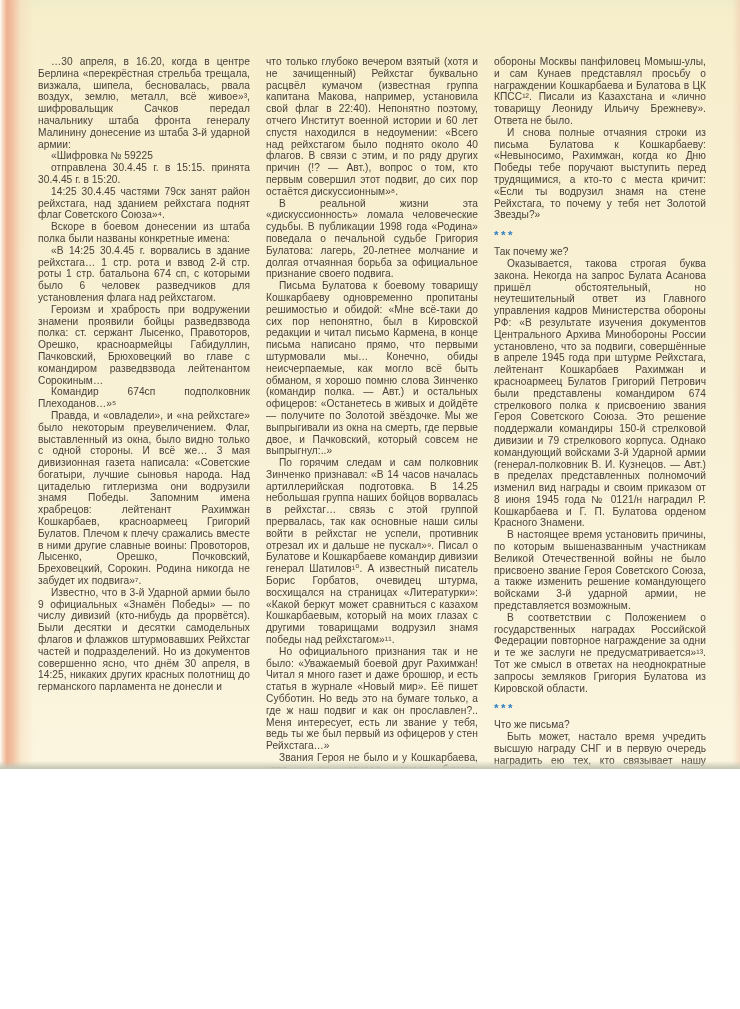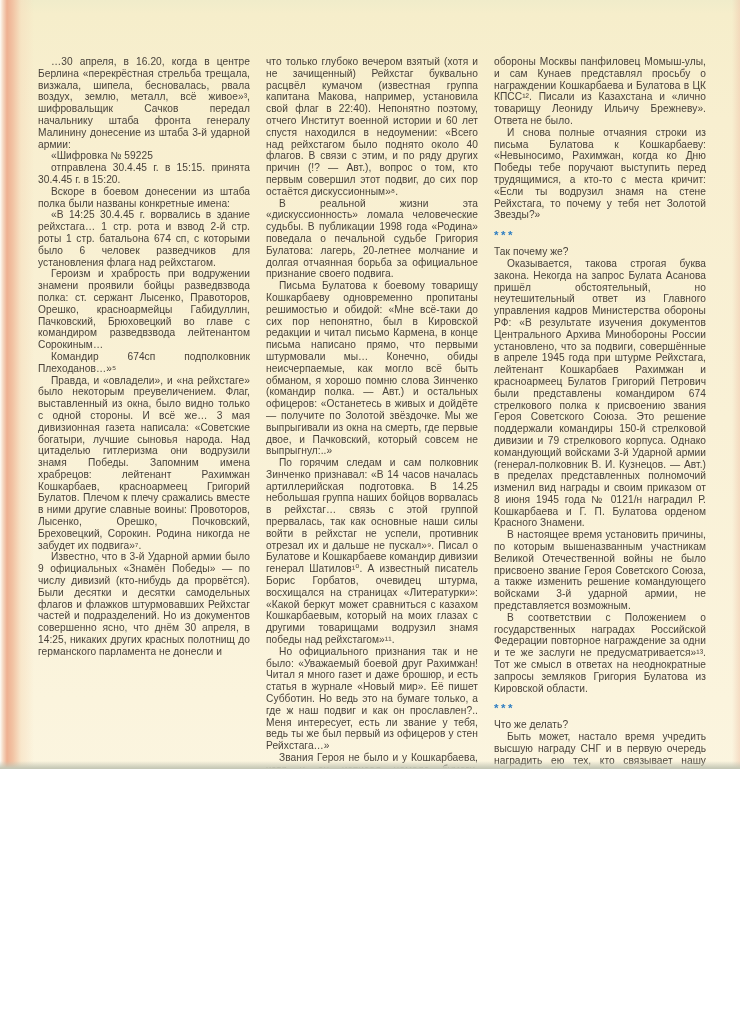--- a/index.html
+++ b/index.html
@@ -76,20 +76,21 @@
 <div class="scan">
   <div class="gutter"></div>
   <div class="right-edge"></div>
 
   <div class="content">
     <div class="cols">
         <div class="col">
           <p class="para">…30 апреля, в 16.20, когда в центре Берлина «перекрёстная стрельба трещала, визжала, шипела, бесновалась, рвала воздух, землю, металл, всё живое»³, шифровальщик Сачков передал начальнику штаба фронта генералу Малинину донесение из штаба 3-й ударной армии:</p>
           <p class="para">«Шифровка № 59225</p>
           <p class="para">отправлена 30.4.45 г. в 15:15. принята 30.4.45 г. в 15:20.</p>
+          <p class="para">14:25 30.4.45 частями 79ск занят район рейхстага, над зданием рейхстага поднят флаг Советского Союза»⁴.</p>
           <p class="para">Вскоре в боевом донесении из штаба полка были названы конкретные имена:</p>
           <p class="para">«В 14:25 30.4.45 г. ворвались в здание рейхстага… 1 стр. рота и взвод 2-й стр. роты 1 стр. батальона 674 сп, с которыми было 6 человек разведчиков для установления флага над рейхстагом.</p>
           <p class="para">Героизм и храбрость при водружении знамени проявили бойцы разведвзвода полка: ст. сержант Лысенко, Правоторов, Орешко, красноармейцы Габидуллин, Пачковский, Брюховецкий во главе с командиром разведвзвода лейтенантом Сорокиным…</p>
           <p class="para">Командир 674сп подполковник Плеходанов…»⁵</p>
           <p class="para">Правда, и «овладели», и «на рейхстаге» было некоторым преувеличением. Флаг, выставленный из окна, было видно только с одной стороны. И всё же… 3 мая дивизионная газета написала: «Советские богатыри, лучшие сыновья народа. Над цитаделью гитлеризма они водрузили знамя Победы. Запомним имена храбрецов: лейтенант Рахимжан Кошкарбаев, красноармеец Григорий Булатов. Плечом к плечу сражались вместе в ними другие славные воины: Провоторов, Лысенко, Орешко, Почковский, Бреховецкий, Сорокин. Родина никогда не забудет их подвига»⁷.</p>
           <p class="para">Известно, что в 3-й Ударной армии было 9 официальных «Знамён Победы» — по числу дивизий (кто-нибудь да прорвётся). Были десятки и десятки самодельных флагов и флажков штурмовавших Рейхстаг частей и подразделений. Но из документов совершенно ясно, что днём 30 апреля, в 14:25, никаких других красных полотнищ до германского парламента не донесли и</p>
         </div>
         <div class="col">
           <p class="para noindent">что только глубоко вечером взятый (хотя и не зачищенный) Рейхстаг буквально расцвёл кумачом (известная группа капитана Макова, например, установила свой флаг в 22:40). Непонятно поэтому, отчего Институт военной истории и 60 лет спустя находился в недоумении: «Всего над рейхстагом было поднято около 40 флагов. В связи с этим, и по ряду других причин (!? — Авт.), вопрос о том, кто первым совершил этот подвиг, до сих пор остаётся дискуссионным»⁸.</p>
           <p class="para">В реальной жизни эта «дискуссионность» ломала человеческие судьбы. В публикации 1998 года «Родина» поведала о печальной судьбе Григория Булатова: лагерь, 20-летнее молчание и долгая отчаянная борьба за официальное признание своего подвига.</p>
@@ -100,21 +101,21 @@
         </div>
         <div class="col">
           <p class="para noindent">обороны Москвы панфиловец Момыш-улы, и сам Кунаев представлял просьбу о награждении Кошкарбаева и Булатова в ЦК КПСС¹². Писали из Казахстана и «лично товарищу Леониду Ильичу Брежневу». Ответа не было.</p>
           <p class="para">И снова полные отчаяния строки из письма Булатова к Кошкарбаеву: «Невыносимо, Рахимжан, когда ко Дню Победы тебе поручают выступить перед трудящимися, а кто-то с места кричит: «Если ты водрузил знамя на стене Рейхстага, то почему у тебя нет Золотой Звезды?»</p>
           <p class="sep">***</p>
           <p class="para noindent">Так почему же?</p>
           <p class="para">Оказывается, такова строгая буква закона. Некогда на запрос Булата Асанова пришёл обстоятельный, но неутешительный ответ из Главного управления кадров Министерства обороны РФ: «В результате изучения документов Центрального Архива Минобороны России установлено, что за подвиги, совершённые в апреле 1945 года при штурме Рейхстага, лейтенант Кошкарбаев Рахимжан и красноармеец Булатов Григорий Петрович были представлены командиром 674 стрелкового полка к присвоению звания Героя Советского Союза. Это решение поддержали командиры 150-й стрелковой дивизии и 79 стрелкового корпуса. Однако командующий войсками 3-й Ударной армии (генерал-полковник В. И. Кузнецов. — Авт.) в пределах представленных полномочий изменил вид награды и своим приказом от 8 июня 1945 года № 0121/н наградил Р. Кошкарбаева и Г. П. Булатова орденом Красного Знамени.</p>
           <p class="para">В настоящее время установить причины, по которым вышеназванным участникам Великой Отечественной войны не было присвоено звание Героя Советского Союза, а также изменить решение командующего войсками 3-й ударной армии, не представляется возможным.</p>
           <p class="para">В соответствии с Положением о государственных наградах Российской Федерации повторное награждение за одни и те же заслуги не предусматривается»¹³. Тот же смысл в ответах на неоднократные запросы земляков Григория Булатова из Кировской области.</p>
           <p class="sep">***</p>
-          <p class="para noindent">Что же делать?</p>
+          <p class="para noindent">Что же письма?</p>
           <p class="para">Быть может, настало время учредить высшую награду СНГ и в первую очередь наградить ею тех, кто связывает нашу общую историческую память? Наградить во имя общего, объединяющего прошлого. И во имя общего будущего.</p>
         </div>
       </div>
   </div>
 
   <div class="fn-header">Примечания</div>
   <div class="fn-rule"></div>
   <div class="footnotes">
       <div class="fn-col">
         <div class="fn-item">1. См.: «Родина-Рейхстаг» // Родина. 1998. № 7.</div>

